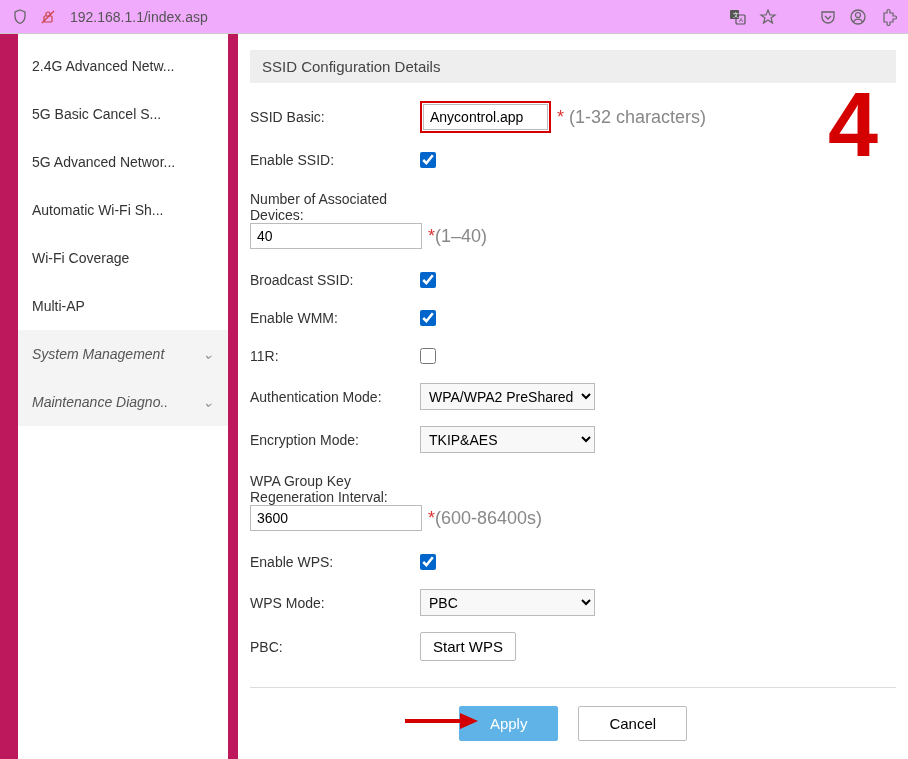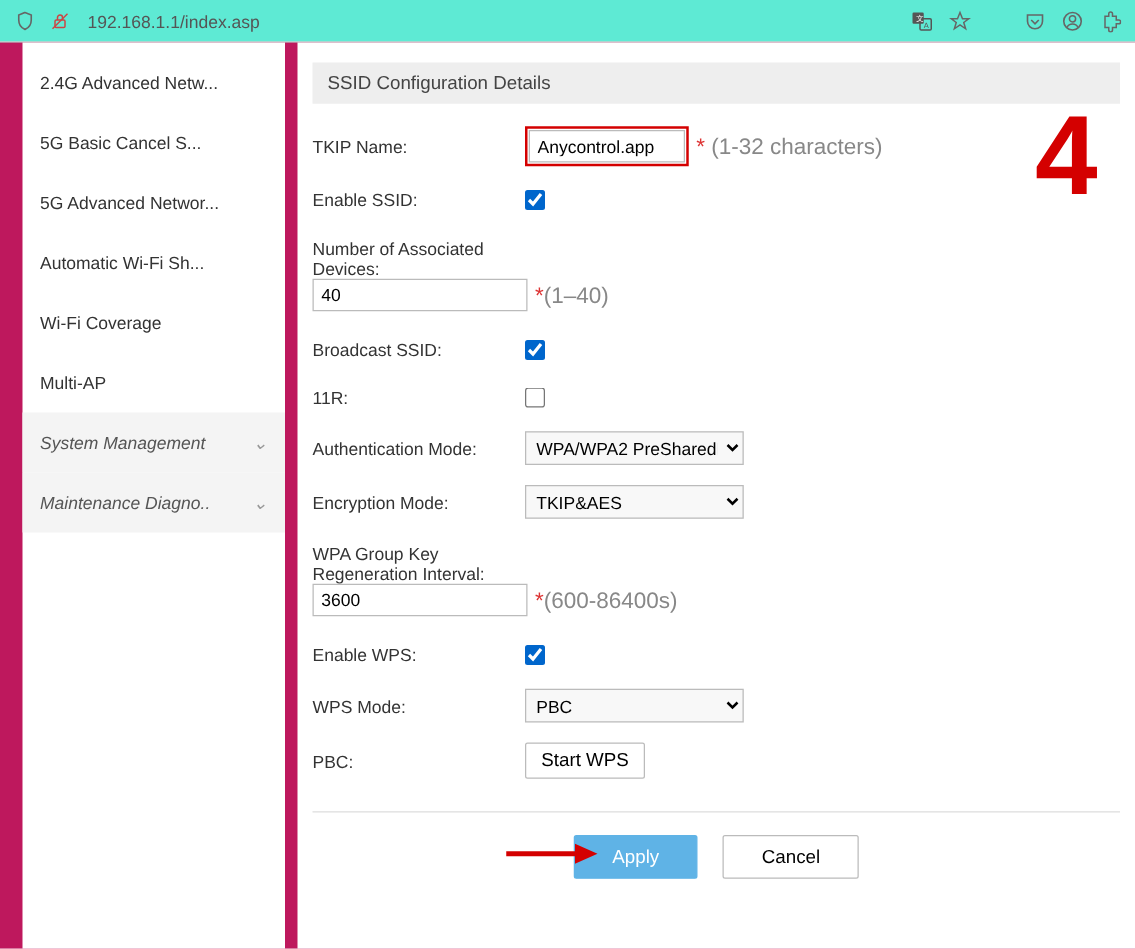--- a/index.html
+++ b/index.html
@@ -1,19 +1,19 @@
 <!DOCTYPE html>
 <html><head>
   <meta charset="utf-8">
   <style>
     * { box-sizing: border-box; margin: 0; padding: 0; }
     body { font-family: Arial, sans-serif; font-size: 14px; color: #333; background: #fff; }
     
     
-    .url-bar { display: flex; align-items: center; padding: 4px 10px; background: #5eead4; border-bottom: 1px solid #ccc; height: 34px; gap: 8px; }
+    .url-bar { display: flex; align-items: center; padding: 4px 10px; background: #f0abfc; border-bottom: 1px solid #ccc; height: 34px; gap: 8px; }
     .url-bar .icon-slot { display: inline-flex; align-items: center; justify-content: center; width: 20px; height: 20px; color: #666; }
     .url-text { flex: 1; color: #555; font-size: 14px; padding-left: 4px; }
     .url-bar .right-icons { display: flex; gap: 10px; align-items: center; }
     
     
     .container { display: flex; height: calc(759px - 34px); background: #be185d; }
     
     
     .sidebar { width: 210px; background: #fff; padding-top: 8px; flex-shrink: 0; margin-left: 18px; }
     .sidebar-item { padding: 16px 14px; font-size: 14px; cursor: pointer; color: #333; display: flex; justify-content: space-between; align-items: center; }
@@ -132,21 +132,21 @@
       </div>
   </div>
 
   <div class="content">
     <div class="big-four">4</div>
     <div class="section-header">SSID Configuration Details</div>
 
     <div class="form-area">
 
       <div class="form-row">
-        <div class="form-label">TKIP Name:</div>
+        <div class="form-label">SSID Basic:</div>
         <div class="form-control-cell">
           <span class="red-box">
             <input type="text" class="text-input" style="width: 125px;" value="Anycontrol.app">
           </span>
           <span class="hint"><span class="req">*</span><span> (1-32 characters)</span></span>
         </div>
       </div>
 
       <div class="form-row">
         <div class="form-label">Enable SSID:</div>
@@ -163,20 +163,26 @@
         </div>
       </div>
 
       <div class="form-row">
         <div class="form-label">Broadcast SSID:</div>
         <div class="form-control-cell">
             <input type="checkbox" class="checkbox" checked="" style="">
           </div>
       </div>
 
+      <div class="form-row">
+        <div class="form-label">Enable WMM:</div>
+        <div class="form-control-cell">
+            <input type="checkbox" class="checkbox" checked="" style="">
+          </div>
+      </div>
 
       <div class="form-row">
         <div class="form-label">11R:</div>
         <div class="form-control-cell">
             <input type="checkbox" class="checkbox" style="">
           </div>
       </div>
 
       <div class="form-row">
         <div class="form-label">Authentication Mode:</div>

